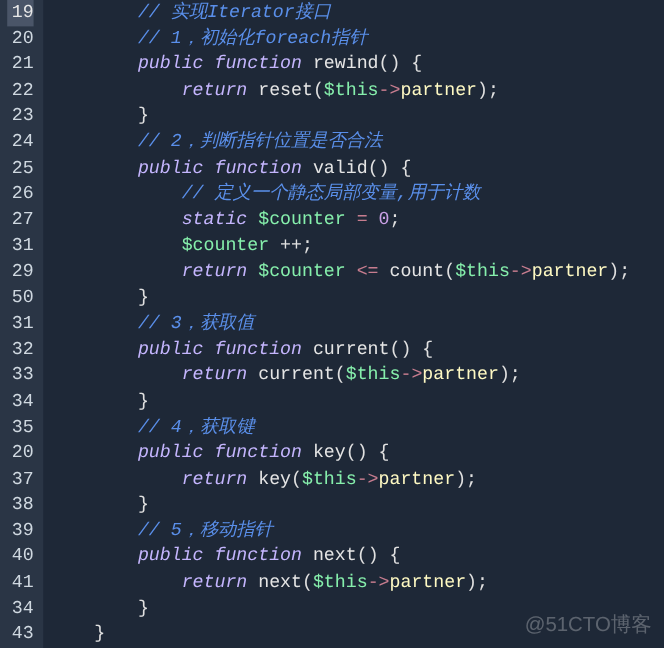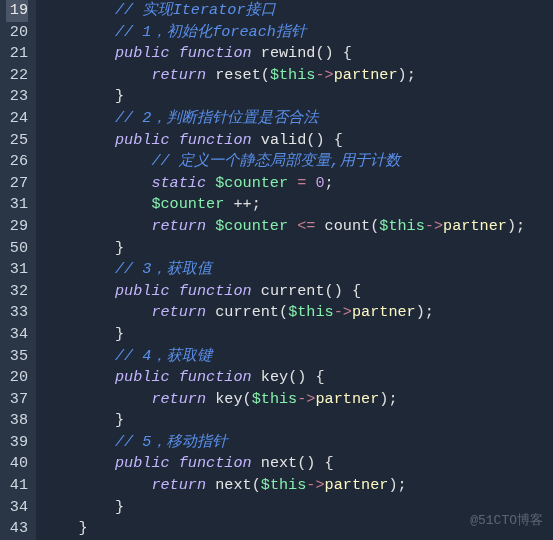--- a/index.html
+++ b/index.html
@@ -52,22 +52,22 @@
     .c-var { color: #86efac; }
     .c-punct { color: #e0e0e0; }
     .c-op { color: #c77d8f; }
     .c-num { color: #caa0e6; }
     .c-prop { color: #fef9c3; }
     .watermark {
       position: absolute;
       bottom: 8px;
       right: 10px;
       color: rgba(255,255,255,0.28);
-      font-size: 13px;
-      font-family: Liberation Mono, monospace;
+      font-size: 17px;
+      font-family: Liberation Sans, sans-serif;
     }
   </style>
 </head>
 <body>
 
 <div class="editor">
   <div class="gutter">
       <span class="ln hl">19</span>
       <span class="ln">20</span>
       <span class="ln">21</span>

